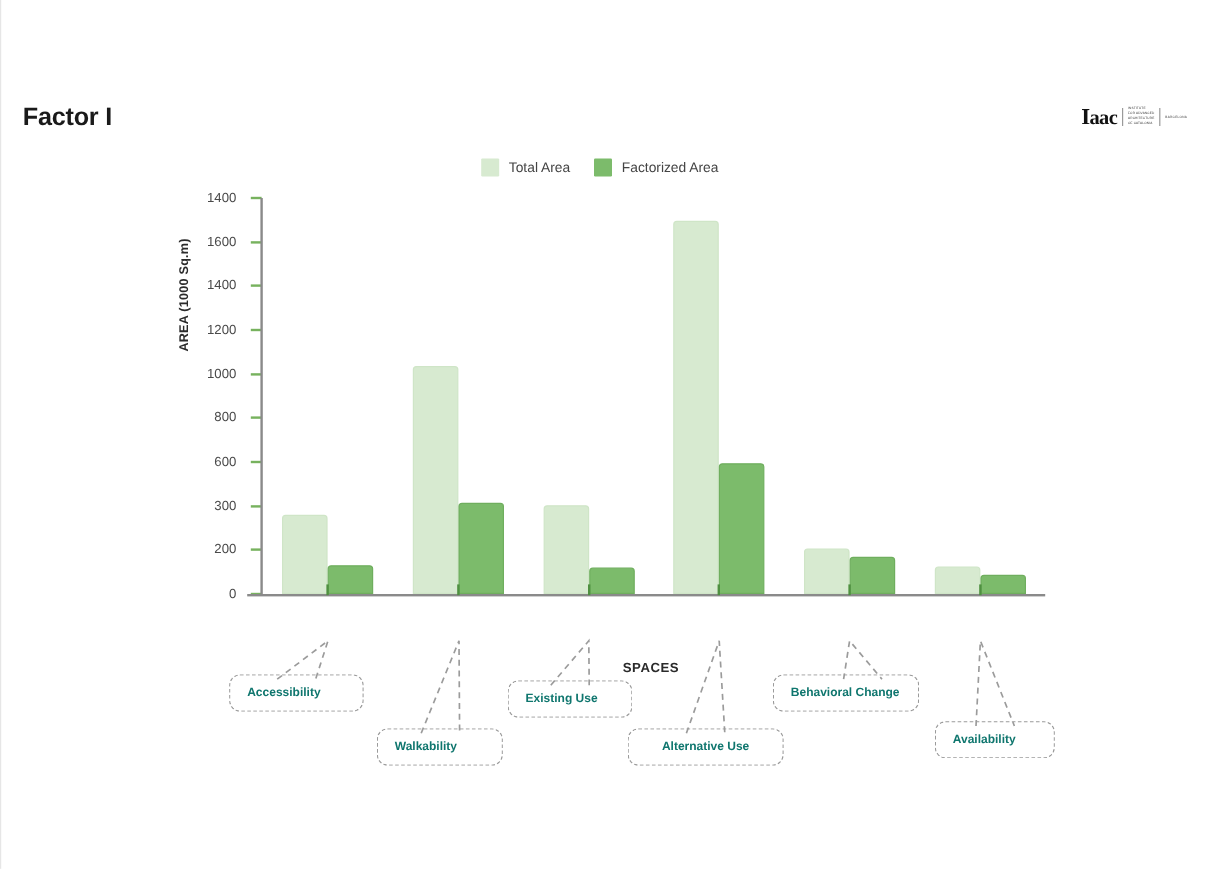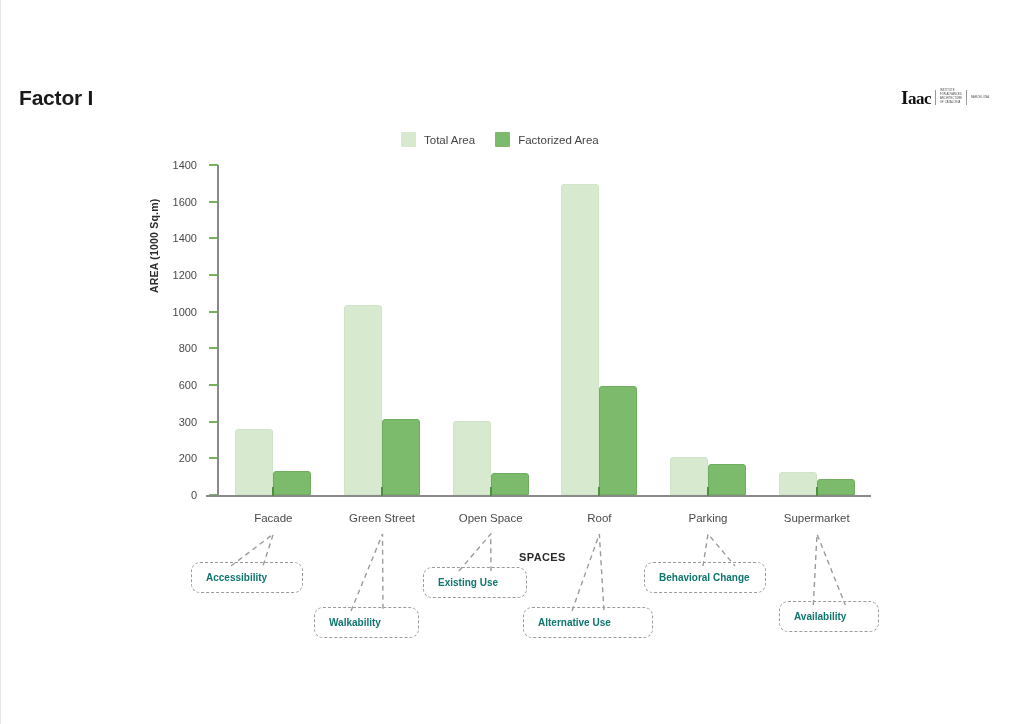--- a/index.html
+++ b/index.html
@@ -293,44 +293,36 @@
           <div class="group-tick"></div>
         </div>
         <div class="group">
           <div class="bar total" title="Supermarket — Total Area: 125" style="height: 22.9167px;"></div>
           <div class="bar factorized" title="Supermarket — Factorized Area: 90" style="height: 16.5px;"></div>
           <div class="group-tick"></div>
         </div>
       </div>
   </div>
 
-  <div id="x-labels">
-      <div class="x-label">Facade</div>
-      <div class="x-label">Green Street</div>
-      <div class="x-label">Open Space</div>
-      <div class="x-label">Roof</div>
-      <div class="x-label">Parking</div>
-      <div class="x-label">Supermarket</div>
-    </div>
   <div id="x-axis-title">SPACES</div>
 
   <div id="callout-layer">
       <div class="callout" style="left: 190px; top: 562px; width: 112px;">Accessibility</div>
       <svg class="tail" width="106.33333333333331" height="32" style="left: 206px; top: 534px;">
         <path d="M 24 32 L 66.33333333333331 0 L 56 32"></path>
       </svg>
       <div class="callout" style="left: 313px; top: 607px; width: 105px;">Walkability</div>
       <svg class="tail" width="95.5" height="77" style="left: 325.5px; top: 534px;">
         <path d="M 24 77 L 55.5 0 L 56 77"></path>
       </svg>
       <div class="callout" style="left: 422px; top: 567px; width: 104px;">Existing Use</div>
       <svg class="tail" width="95.66666666666674" height="37" style="left: 434px; top: 534px;">
         <path d="M 24 37 L 55.666666666666686 0 L 56 37"></path>
       </svg>
-      <div class="callout" style="left: 522px; top: 607px; width: 130px;">Alternative Use</div>
+      <div class="callout" style="left: 522px; top: 607px; width: 130px; text-align: center;">Alternative Use</div>
       <svg class="tail" width="91.33333333333337" height="77" style="left: 547px; top: 534px;">
         <path d="M 24 77 L 51.33333333333337 0 L 56 77"></path>
       </svg>
       <div class="callout" style="left: 643px; top: 562px; width: 122px;">Behavioral Change</div>
       <svg class="tail" width="91" height="32" style="left: 667px; top: 534px;">
         <path d="M 35 32 L 40 0 L 67 32"></path>
       </svg>
       <div class="callout" style="left: 778px; top: 601px; width: 100px;">Availability</div>
       <svg class="tail" width="92.33333333333326" height="71" style="left: 775.667px; top: 534px;">
         <path d="M 36.33333333333326 71 L 40 0 L 68.33333333333326 71"></path>

